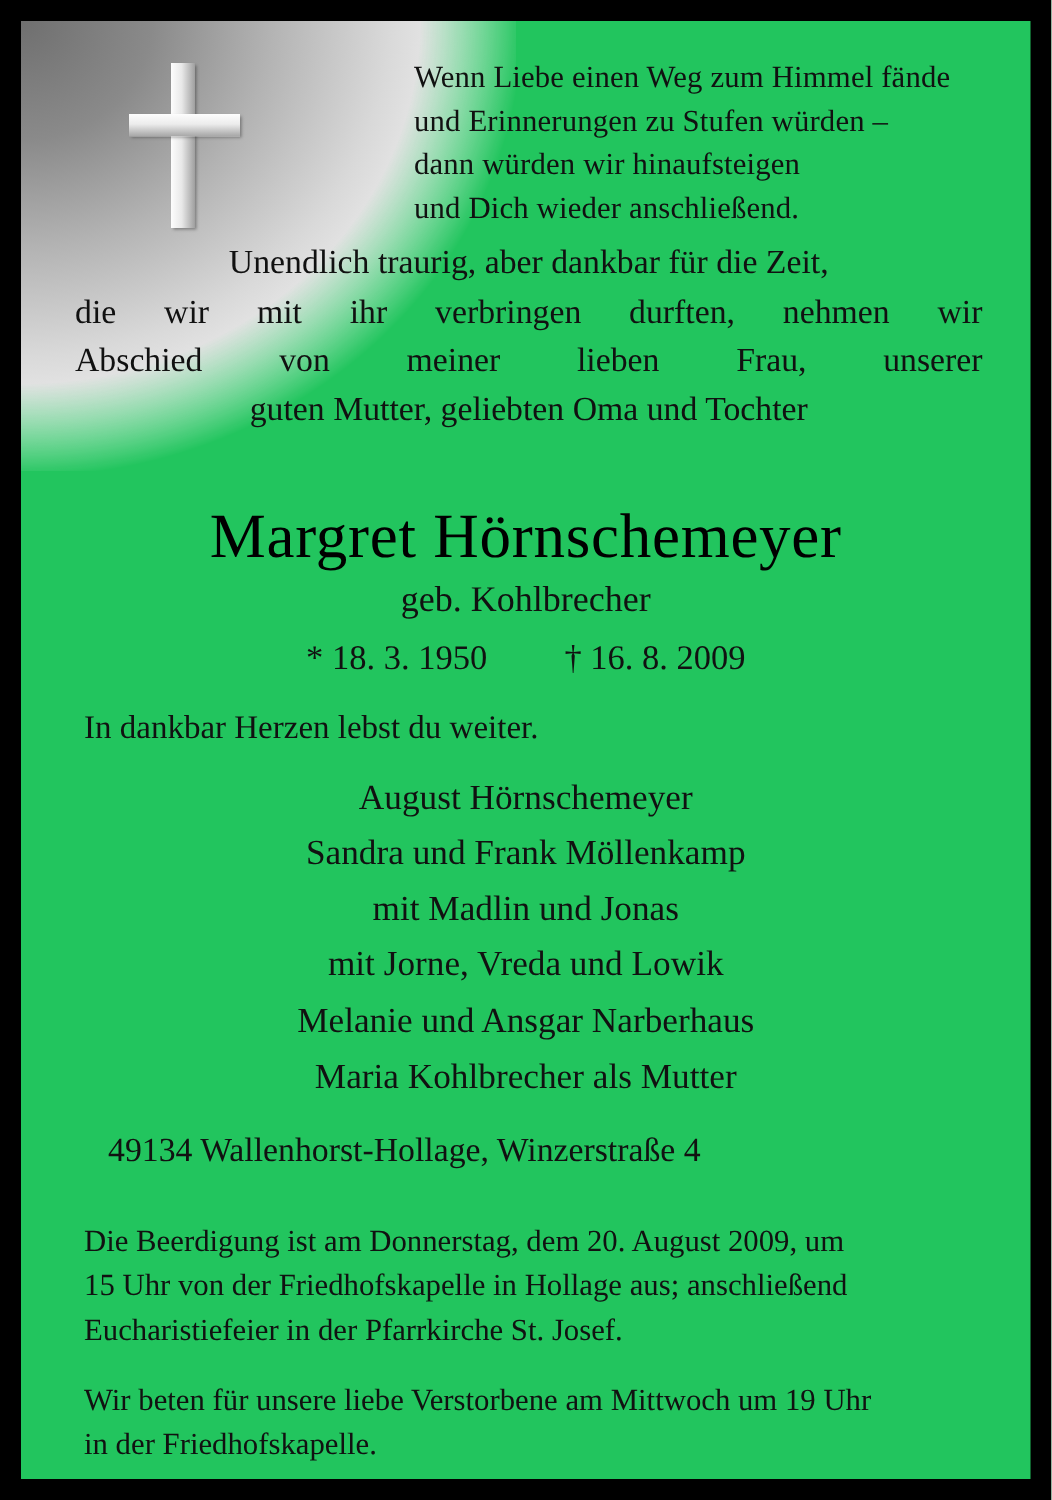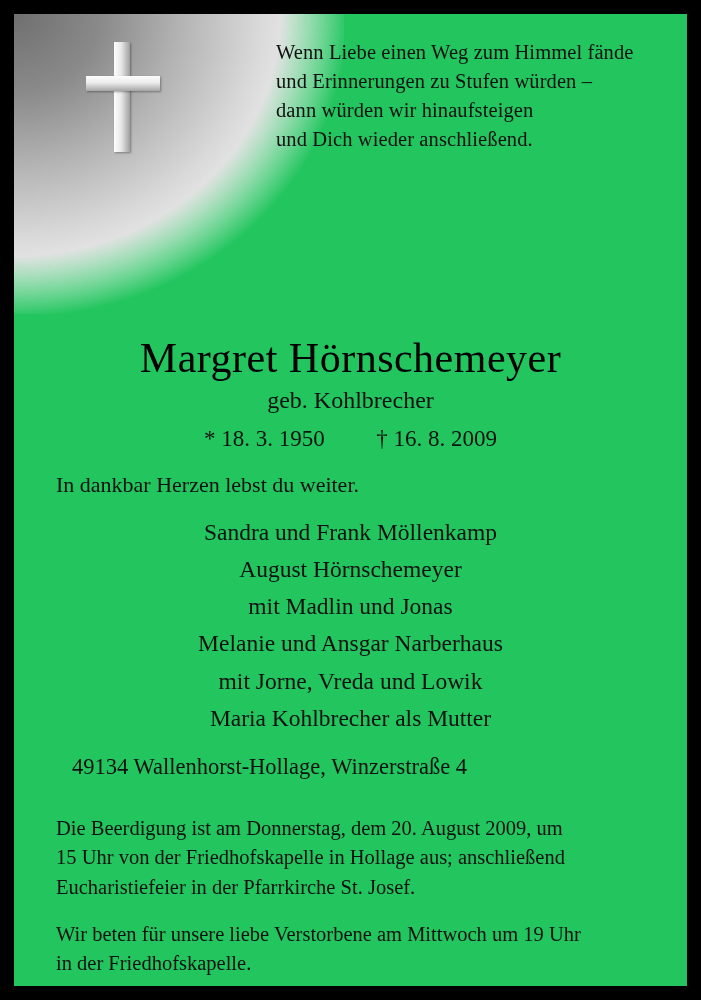--- a/index.html
+++ b/index.html
@@ -178,39 +178,45 @@
 
     <div class="content">
 
       <div class="poem">
         <div>Wenn Liebe einen Weg zum Himmel fände</div>
         <div>und Erinnerungen zu Stufen würden –</div>
         <div>dann würden wir hinaufsteigen</div>
         <div>und Dich wieder anschließend.</div>
       </div>
 
+      <div class="intro">
+        <div>Unendlich traurig, aber dankbar für die Zeit,</div>
+        <div class="justified">die wir mit ihr verbringen durften, nehmen wir</div>
+        <div class="justified">Abschied von meiner lieben Frau, unserer</div>
+        <div>guten Mutter, geliebten Oma und Tochter</div>
+      </div>
 
       <div class="name-block">
         <div class="deceased-name">Margret Hörnschemeyer</div>
         <div class="maiden-name">geb. Kohlbrecher</div>
         <div class="dates">
           <span>* 18. 3. 1950</span>
           <span class="sep"></span>
           <span>† 16. 8. 2009</span>
         </div>
       </div>
 
       <div class="memory-line">In dankbar Herzen lebst du weiter.</div>
 
       <div class="family">
+        <div>August Hörnschemeyer</div>
         <div>Sandra und Frank Möllenkamp</div>
-        <div>August Hörnschemeyer</div>
         <div>mit Madlin und Jonas</div>
+        <div>mit Jorne, Vreda und Lowik</div>
         <div>Melanie und Ansgar Narberhaus</div>
-        <div>mit Jorne, Vreda und Lowik</div>
         <div>Maria Kohlbrecher als Mutter</div>
       </div>
 
       <div class="address">49134 Wallenhorst-Hollage, Winzerstraße 4</div>
 
       <div class="funeral">
         <p>Die Beerdigung ist am Donnerstag, dem 20. August 2009, um</p>
         <p>15 Uhr von der Friedhofskapelle in Hollage aus; anschließend</p>
         <p>Eucharistiefeier in der Pfarrkirche St. Josef.</p>
         <div class="gap"></div>

